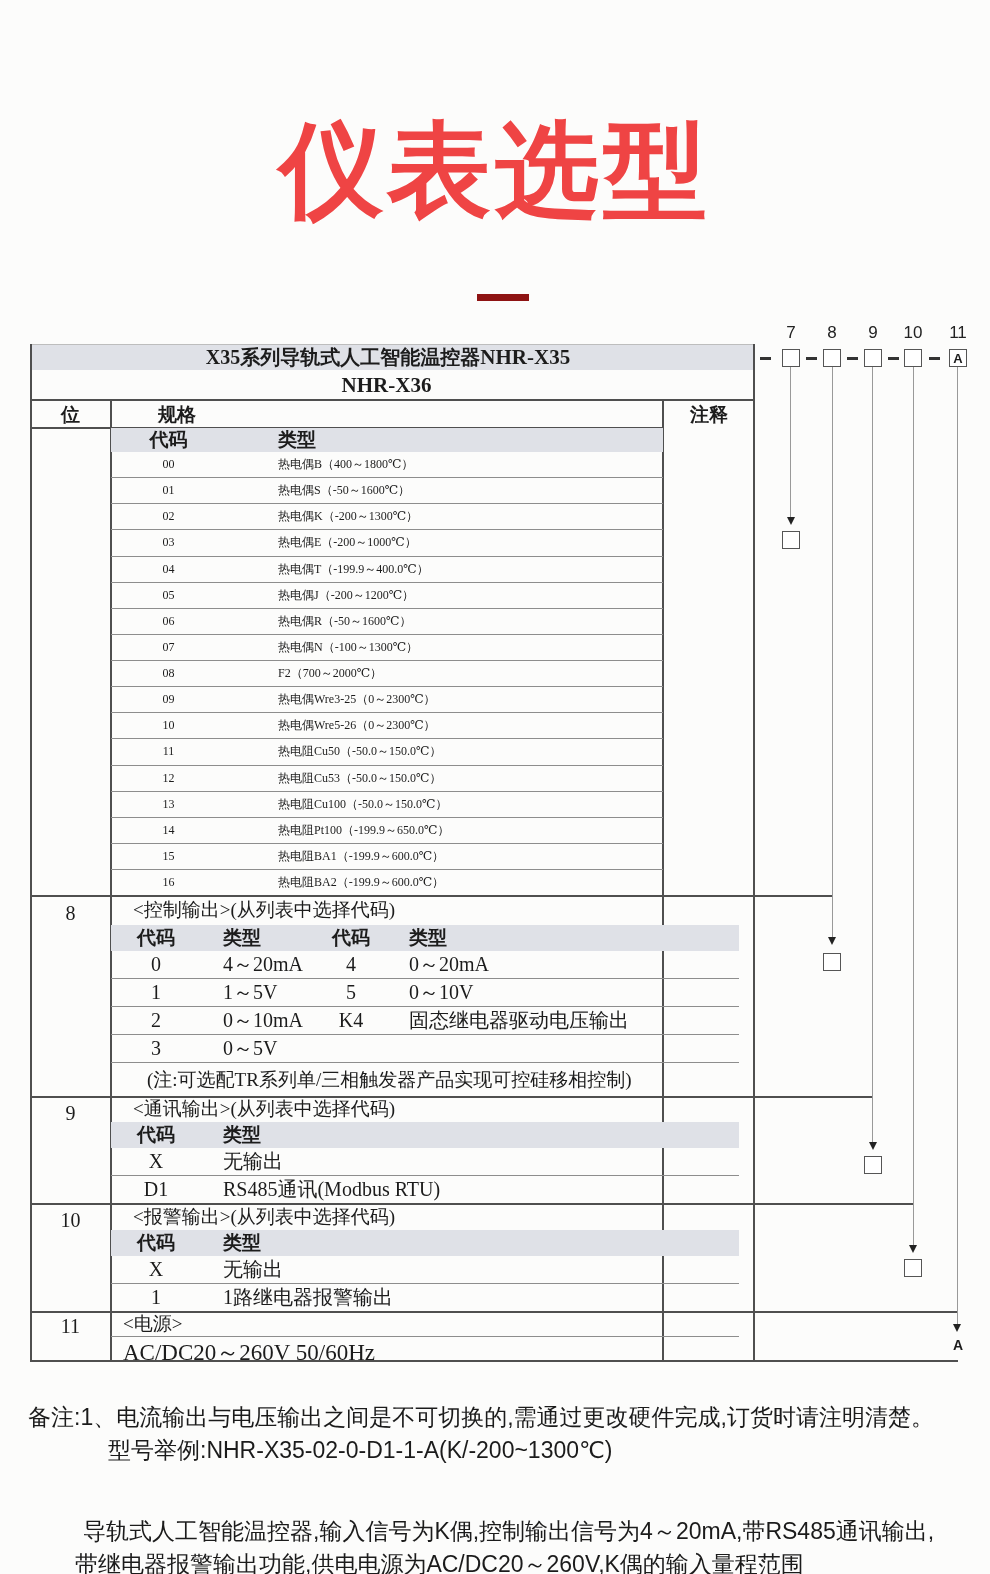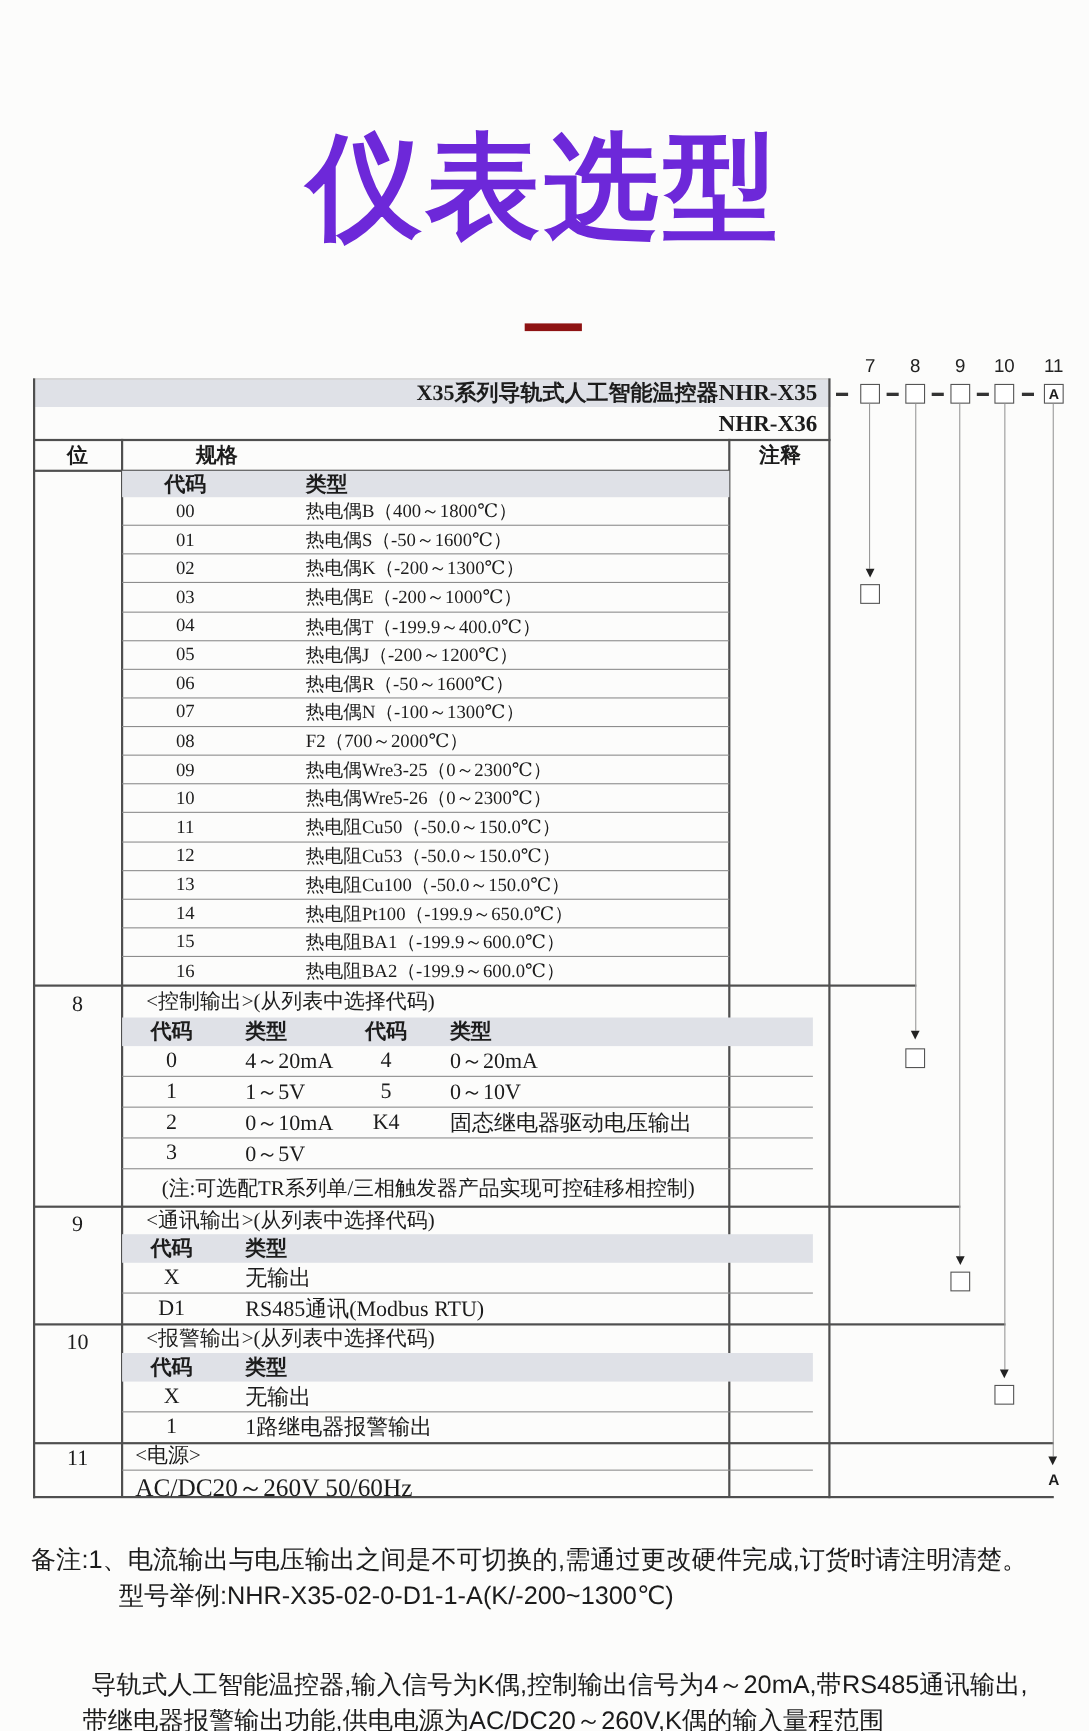--- a/index.html
+++ b/index.html
@@ -3,46 +3,46 @@
 <meta charset="utf-8">
 <style>
   html,body{margin:0;padding:0;}
   body{background:#ffffff;}
   .page{position:relative;width:990px;height:1574px;background:#fcfcfb;overflow:hidden;
         font-family:"Liberation Serif","DejaVu Serif",serif;color:#1c1c1c;}
   .abs{position:absolute;}
 
   
   .title{left:0;top:112px;width:990px;text-align:center;font-size:104px;line-height:1.12;
-         font-weight:900;letter-spacing:4px;color:#6d28d9;
+         font-weight:900;letter-spacing:4px;color:#ef4444;
          font-family:"Liberation Sans","DejaVu Sans",sans-serif;}
   .dash{left:477px;top:294px;width:52px;height:7px;background:#8e1313;}
 
   
   .hline{height:2px;background:#4f4f4f;}
   .hline.thin{height:1px;background:#9a9a9a;}
   .vline{width:2px;background:#4f4f4f;}
 
   
   .prod-row{left:30px;width:725px;height:25px;display:flex;align-items:center;
-            justify-content:flex-end;font-weight:bold;font-size:20px;}
+            justify-content:center;font-weight:bold;font-size:20px;}
   .prod-row .nm{padding-left:3px;}
   .prod-row .md{padding-right:12px;font-size:21px;}
 
   
   .colhdr{left:30px;top:401px;width:725px;height:27px;display:flex;font-weight:bold;font-size:19px;}
   .colhdr .c-pos{width:81px;text-align:center;line-height:27px;}
-  .colhdr .c-spec{width:552px;padding-left:67px;line-height:27px;box-sizing:border-box;}
+  .colhdr .c-spec{width:552px;padding-left:47px;line-height:27px;box-sizing:border-box;}
   .colhdr .c-note{flex:1;text-align:center;line-height:27px;}
 
   
   .inp{left:111px;top:428px;width:552px;height:467px;display:flex;flex-direction:column;}
   .grayhdr{background:#dfe1e7;}
   .inp .ghdr{height:24px;display:flex;align-items:center;font-weight:bold;font-size:19px;}
-  .inp .t-row{flex:1;display:flex;align-items:center;font-size:17px;border-bottom:1px solid #8d8d8d;}
+  .inp .t-row{flex:1;display:flex;align-items:center;font-size:12px;border-bottom:1px solid #8d8d8d;}
   .inp .t-row:last-child{border-bottom:none;}
   .cc{width:115px;text-align:center;}
   .ct{flex:1;padding-left:52px;}
 
   
   .sec{left:111px;width:628px;display:flex;flex-direction:column;}
   .sec .s-title{padding-left:22px;font-size:19px;display:flex;align-items:center;}
   .sec .ghdr{display:flex;align-items:center;font-weight:bold;font-size:19px;}
   .sec .s-row{display:flex;align-items:center;font-size:20px;border-bottom:1px solid #8d8d8d;}
   .sec .s-row.nb{border-bottom:none;justify-content:center;}

